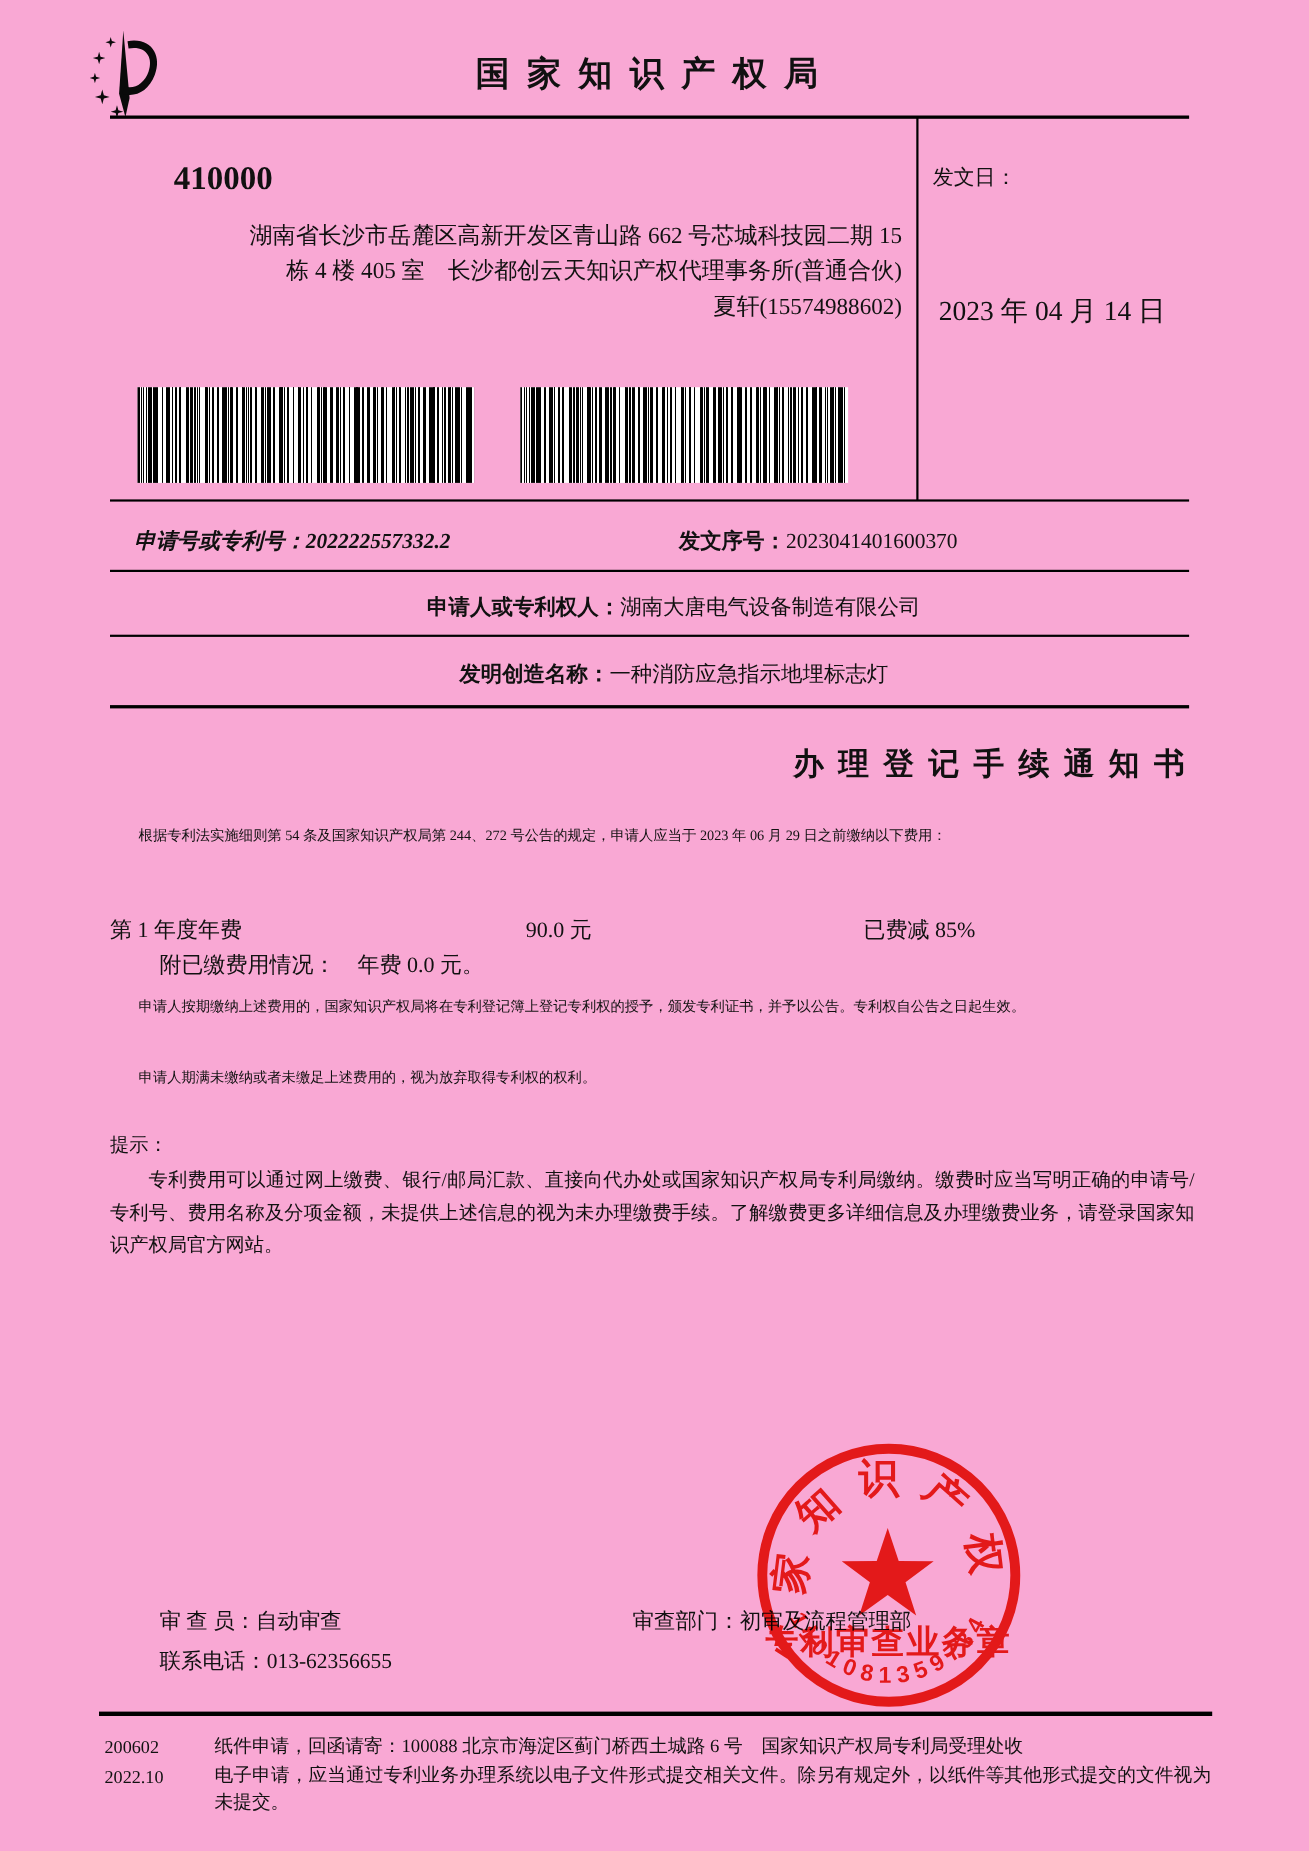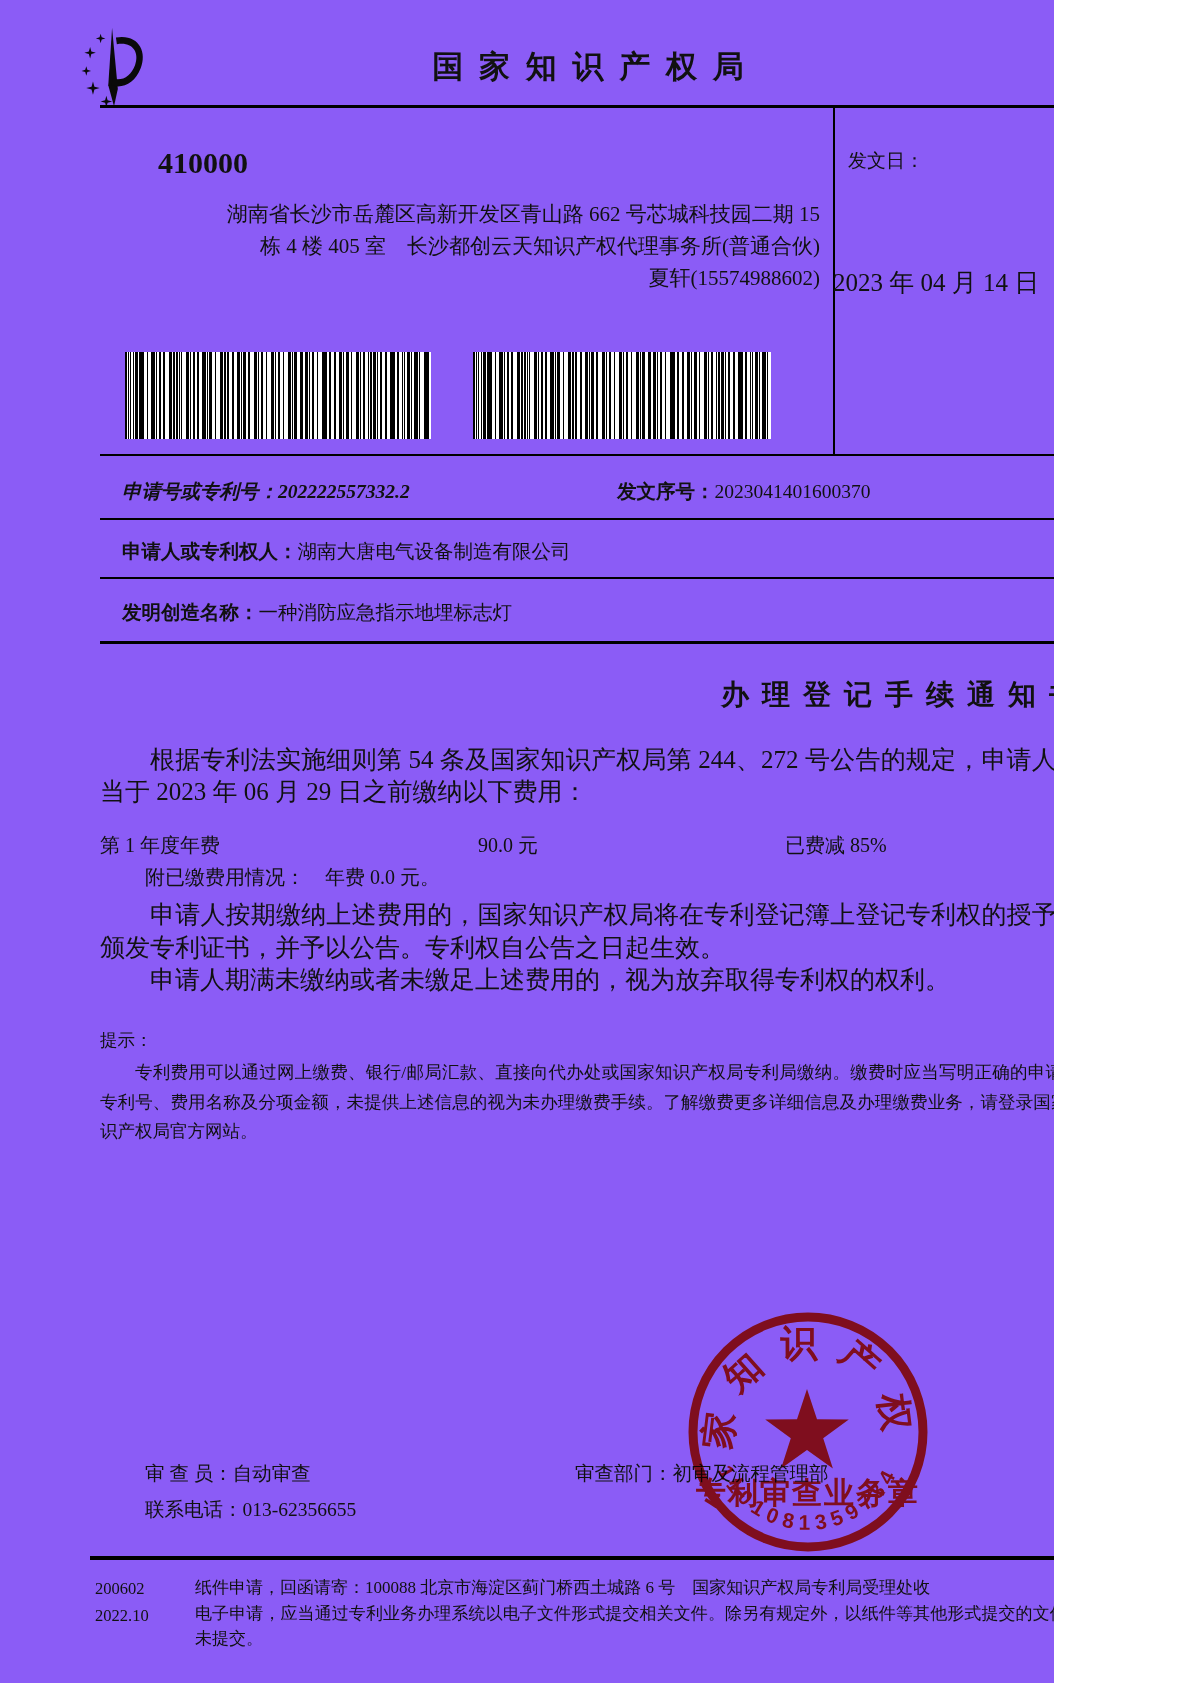--- a/index.html
+++ b/index.html
@@ -1,58 +1,58 @@
 <!DOCTYPE html>
 <html lang="zh"><head>
 <meta charset="utf-8">
 <style>
   html,body{margin:0;padding:0;background:#fff;}
-  .page{position:relative;width:1054px;height:1683px;background:#8b5cf6;overflow:hidden;
+  .page{position:relative;width:1190px;height:1683px;background:#f9a8d4;overflow:hidden;
         font-family:"Liberation Serif","DejaVu Serif",serif;color:#111;}
 
   
   .logo{position:absolute;left:80px;top:26px;width:68px;height:86px;}
   .agency-title{position:absolute;left:100px;top:46px;width:980px;text-align:center;
                 font-size:31px;font-weight:700;letter-spacing:4px;white-space:nowrap;}
   .rule{position:absolute;background:#000;}
   .rule-top{left:100px;top:105px;width:981px;height:3px;}
   .divider-v{left:833px;top:106px;width:2px;height:349px;}
 
   
   .postal{position:absolute;left:158px;top:146px;font-size:30px;font-weight:700;}
   .addr{position:absolute;left:115px;top:198px;width:705px;text-align:right;
         font-size:21px;line-height:32px;}
   .dispatch-label{position:absolute;left:848px;top:148px;font-size:19px;}
-  .dispatch-date{position:absolute;left:833px;top:266px;width:247px;text-align:left;font-size:25px;white-space:nowrap;}
+  .dispatch-date{position:absolute;left:833px;top:266px;width:247px;text-align:center;font-size:25px;white-space:nowrap;}
 
   
   .barcode{position:absolute;top:352px;height:87px;background-color:#fff;
     background-image:
       repeating-linear-gradient(90deg,#000 0 2px,transparent 2px 5px,#000 5px 6px,transparent 6px 10px,#000 10px 13px,transparent 13px 14px,#000 14px 15px,transparent 15px 17px),
       repeating-linear-gradient(90deg,transparent 0 3px,#000 3px 4px,transparent 4px 8px,#000 8px 9px,transparent 9px 15px,#000 15px 17px,transparent 17px 23px);}
   .barcode.bc1{left:125px;width:306px;}
   .barcode.bc2{left:473px;width:298px;}
   .rule-bc{left:100px;top:454px;width:981px;height:2px;}
 
   
-  .field-row{position:absolute;left:100px;width:981px;font-size:19.5px;white-space:nowrap;}
+  .field-row{position:absolute;left:100px;width:981px;font-size:19.5px;white-space:nowrap;text-align:center;}
   .field-row .lbl{font-weight:700;}
   .row1{top:478px;}
   .row1 .app{position:absolute;left:22px;font-weight:700;font-style:italic;}
   .row1 .ser{position:absolute;left:517px;}
   .rule-r1{left:100px;top:518px;width:981px;height:2px;}
   .row2{top:538px;padding-left:22px;}
   .rule-r2{left:100px;top:577px;width:981px;height:2px;}
   .row3{top:599px;padding-left:22px;}
   .rule-r3{left:100px;top:641px;width:981px;height:2.5px;}
 
   
   .notice-title{position:absolute;left:100px;top:676px;width:980px;text-align:right;
                 font-size:28px;font-weight:700;letter-spacing:3px;white-space:nowrap;}
-  .para{position:absolute;left:100px;width:982px;font-size:25px;line-height:32px;
+  .para{position:absolute;left:100px;width:982px;font-size:13px;line-height:32px;
         text-align:justify;text-justify:inter-ideograph;}
   .indent{text-indent:2em;}
   .intro{top:744px;}
   .fee-row{position:absolute;left:100px;top:832px;width:982px;font-size:20px;height:30px;}
   .fee-row .fee-name{position:absolute;left:0;}
   .fee-row .fee-amount{position:absolute;left:378px;}
   .fee-row .fee-discount{position:absolute;left:685px;}
   .paid{position:absolute;left:145px;top:864px;font-size:20px;}
   .grant{top:898px;line-height:33px;}
   .forfeit{top:964px;}

